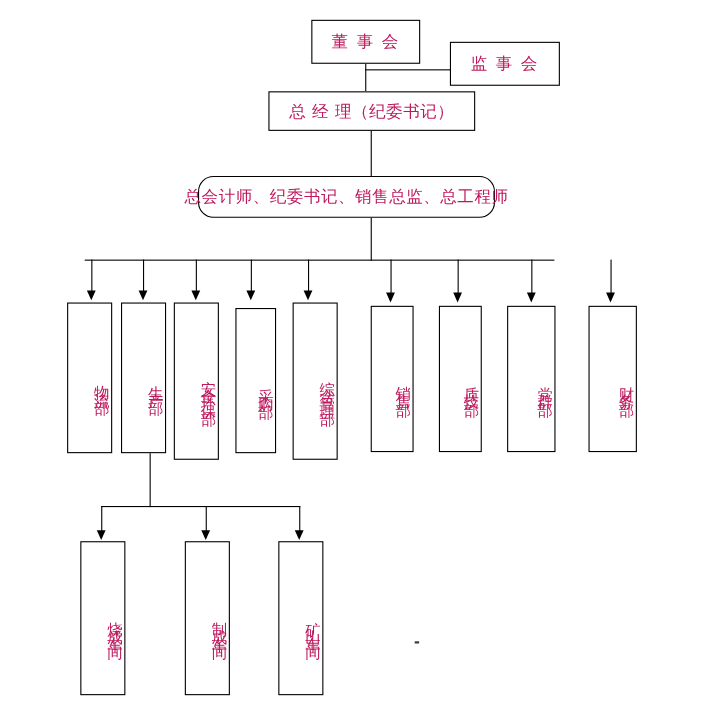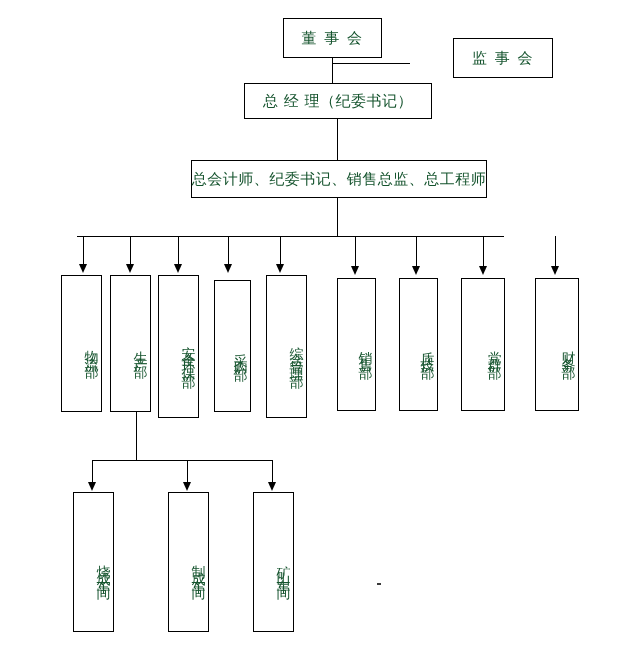--- a/index.html
+++ b/index.html
@@ -18,21 +18,21 @@
     overflow: hidden;
   }
   .node {
     position: absolute;
     box-sizing: border-box;
     border: 1.4px solid #000000;
     background: #ffffff;
     display: flex;
     align-items: center;
     justify-content: center;
-    color: #14532d;
+    color: #be185d;
   }
   
   .node.horiz {
     font-size: 15px;
     letter-spacing: 1.5px;
     white-space: nowrap;
   }
   .node.horiz.tight {
     letter-spacing: 0.5px;
   }
@@ -69,35 +69,35 @@
 </style>
 </head>
 <body>
 
 <div id="chart-root">
 
   <div class="node horiz" style="left:283px; top:18px; width:99px; height:40px;">
     <span>董 事 会</span>
   </div>
 
-  <div class="node horiz" style="left:409px; top:38px; width:100px; height:40px;margin-left:44px;">
+  <div class="node horiz" style="left:409px; top:38px; width:100px; height:40px;">
     <span>监 事 会</span>
   </div>
 
   <div class="line v" style="left:332px; top:58px; height:25px;"></div>
 
   <div class="line h" style="left:332px; top:63px; width:78px;"></div>
 
   <div class="node horiz tight" style="left:244px; top:83px; width:188px; height:36px;">
     <span>总 经 理（纪委书记）</span>
   </div>
 
   <div class="line v" style="left:337px; top:119px; height:41px;"></div>
 
-  <div class="node horiz tight" style="left:191px; top:160px; width:296px; height:38px;">
+  <div class="node horiz tight" style="left:180px; top:160px; width:270px; height:38px;border-radius:14px;">
     <span>总会计师、纪委书记、销售总监、总工程师</span>
   </div>
 
   <div class="line v" style="left:337px; top:198px; height:39px;"></div>
   <div class="line h" style="left:77px; top:236px; width:427px;"></div>
 
   <div class="line v" style="left:83px;  top:236px; height:30px;"></div>
   <div class="arrow" style="left:79px;  top:264px;"></div>
 
   <div class="line v" style="left:130px; top:236px; height:30px;"></div>

